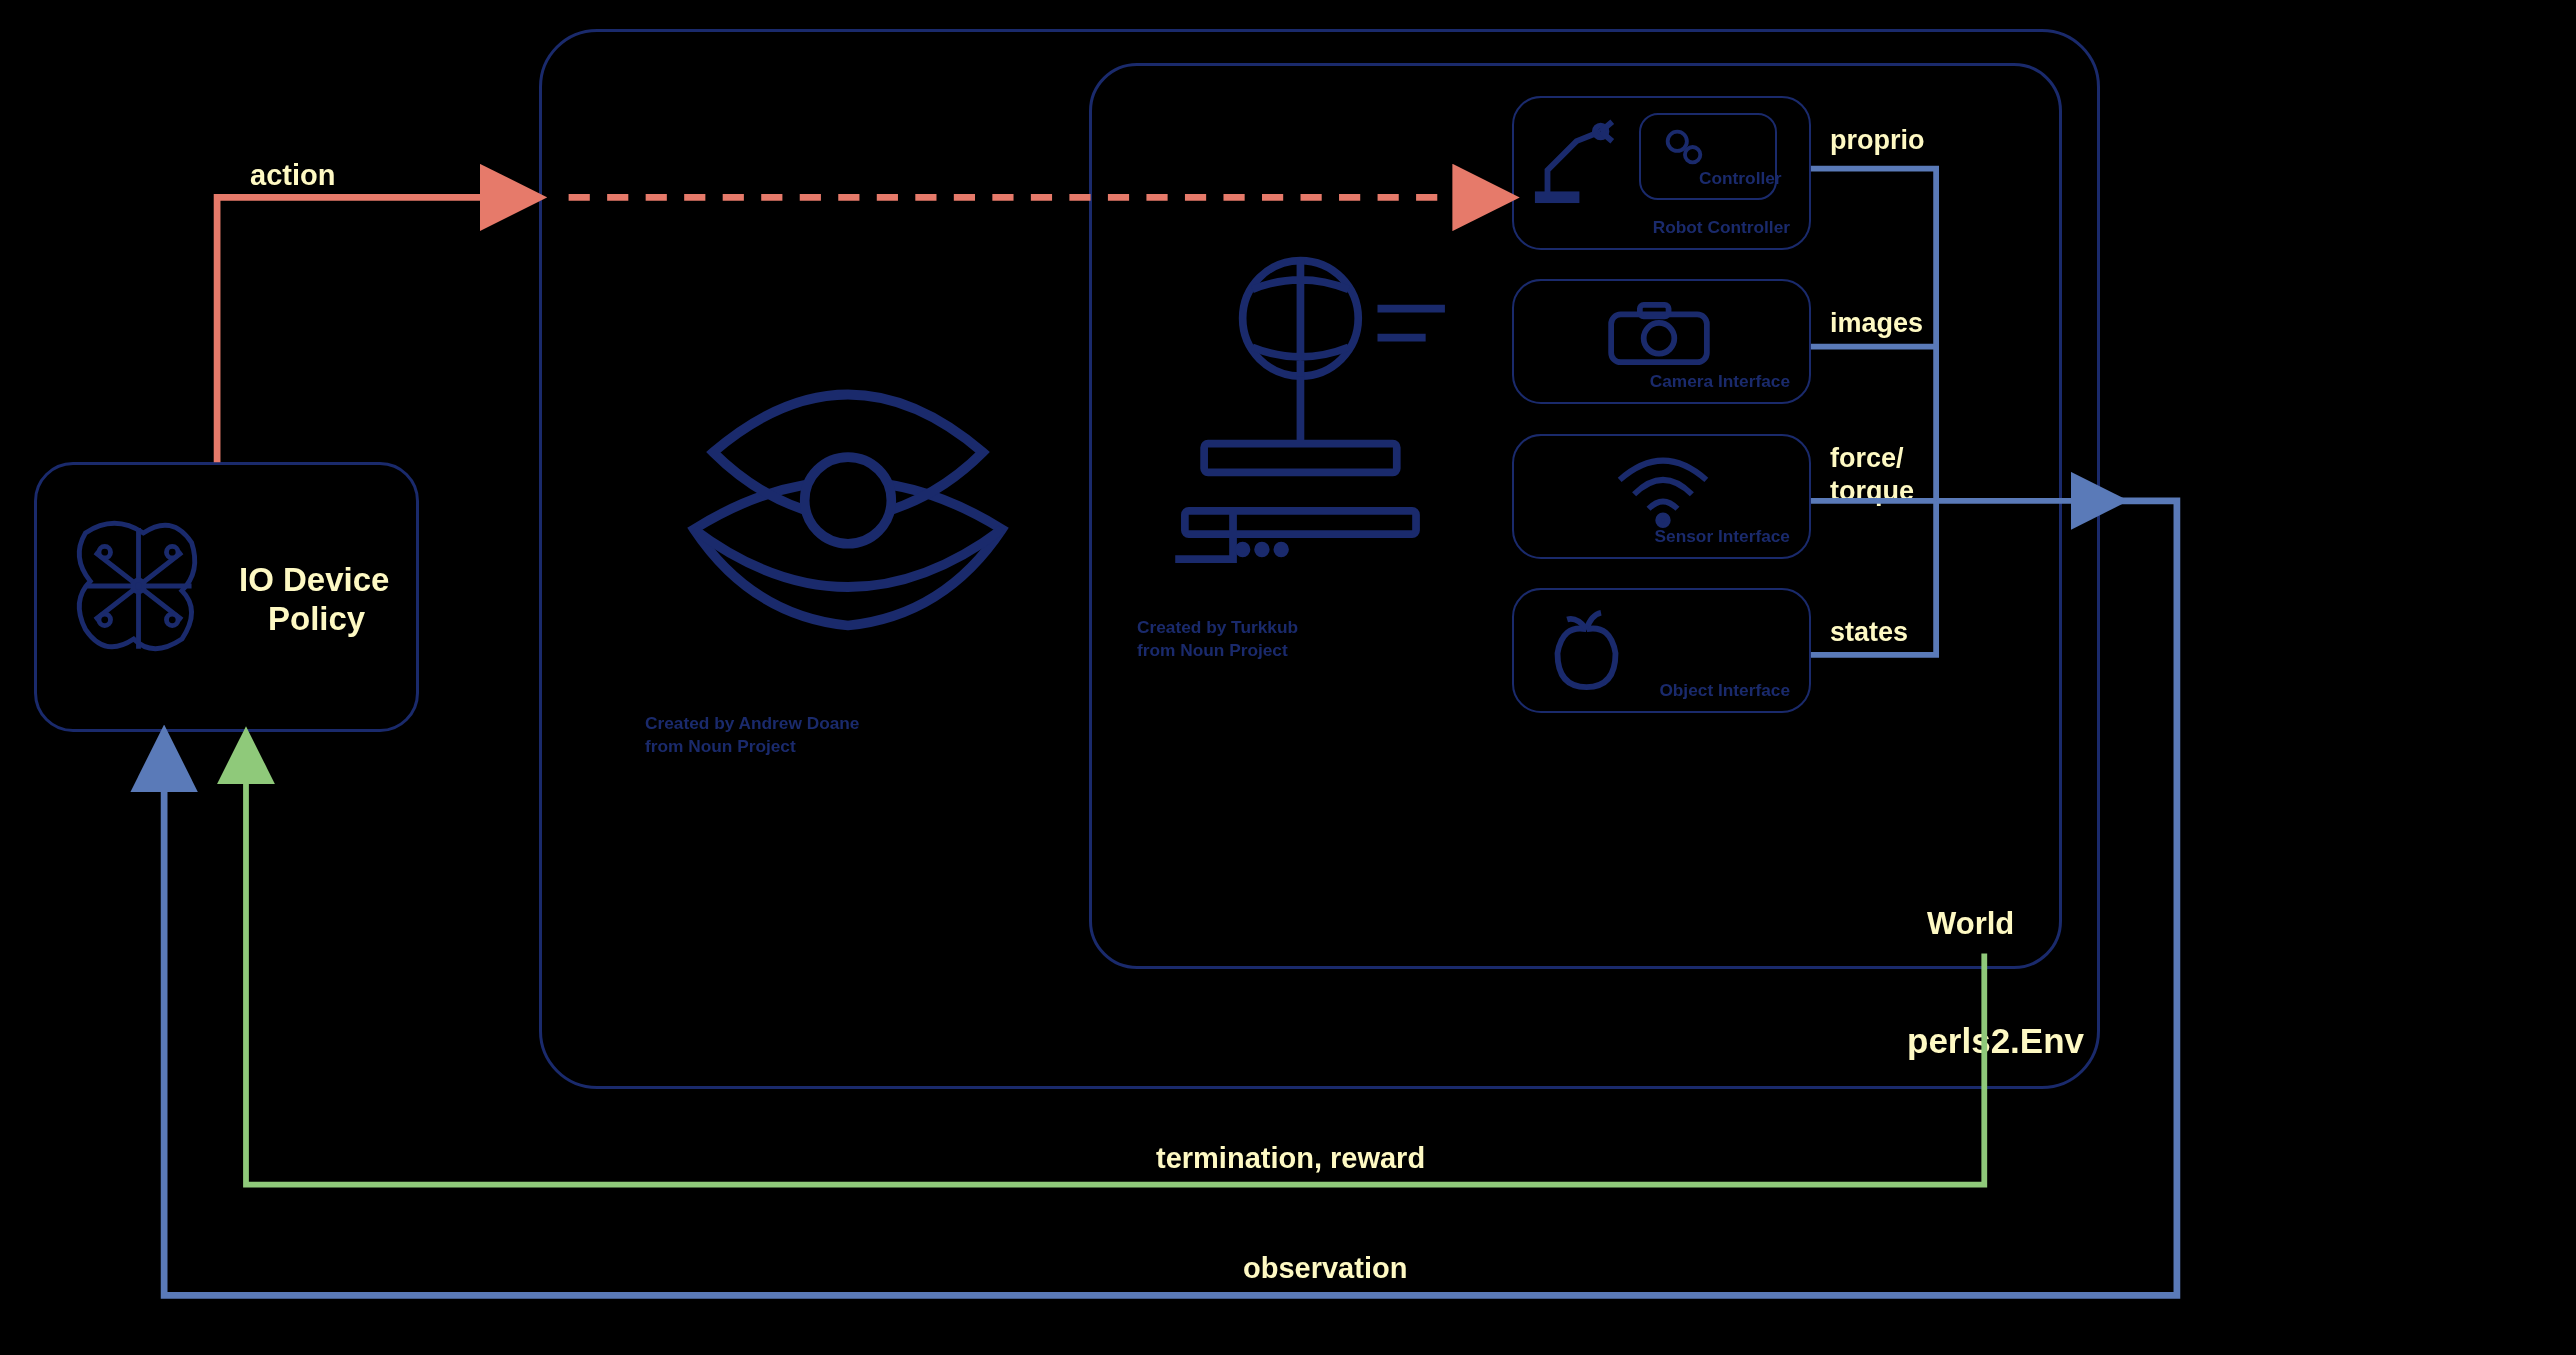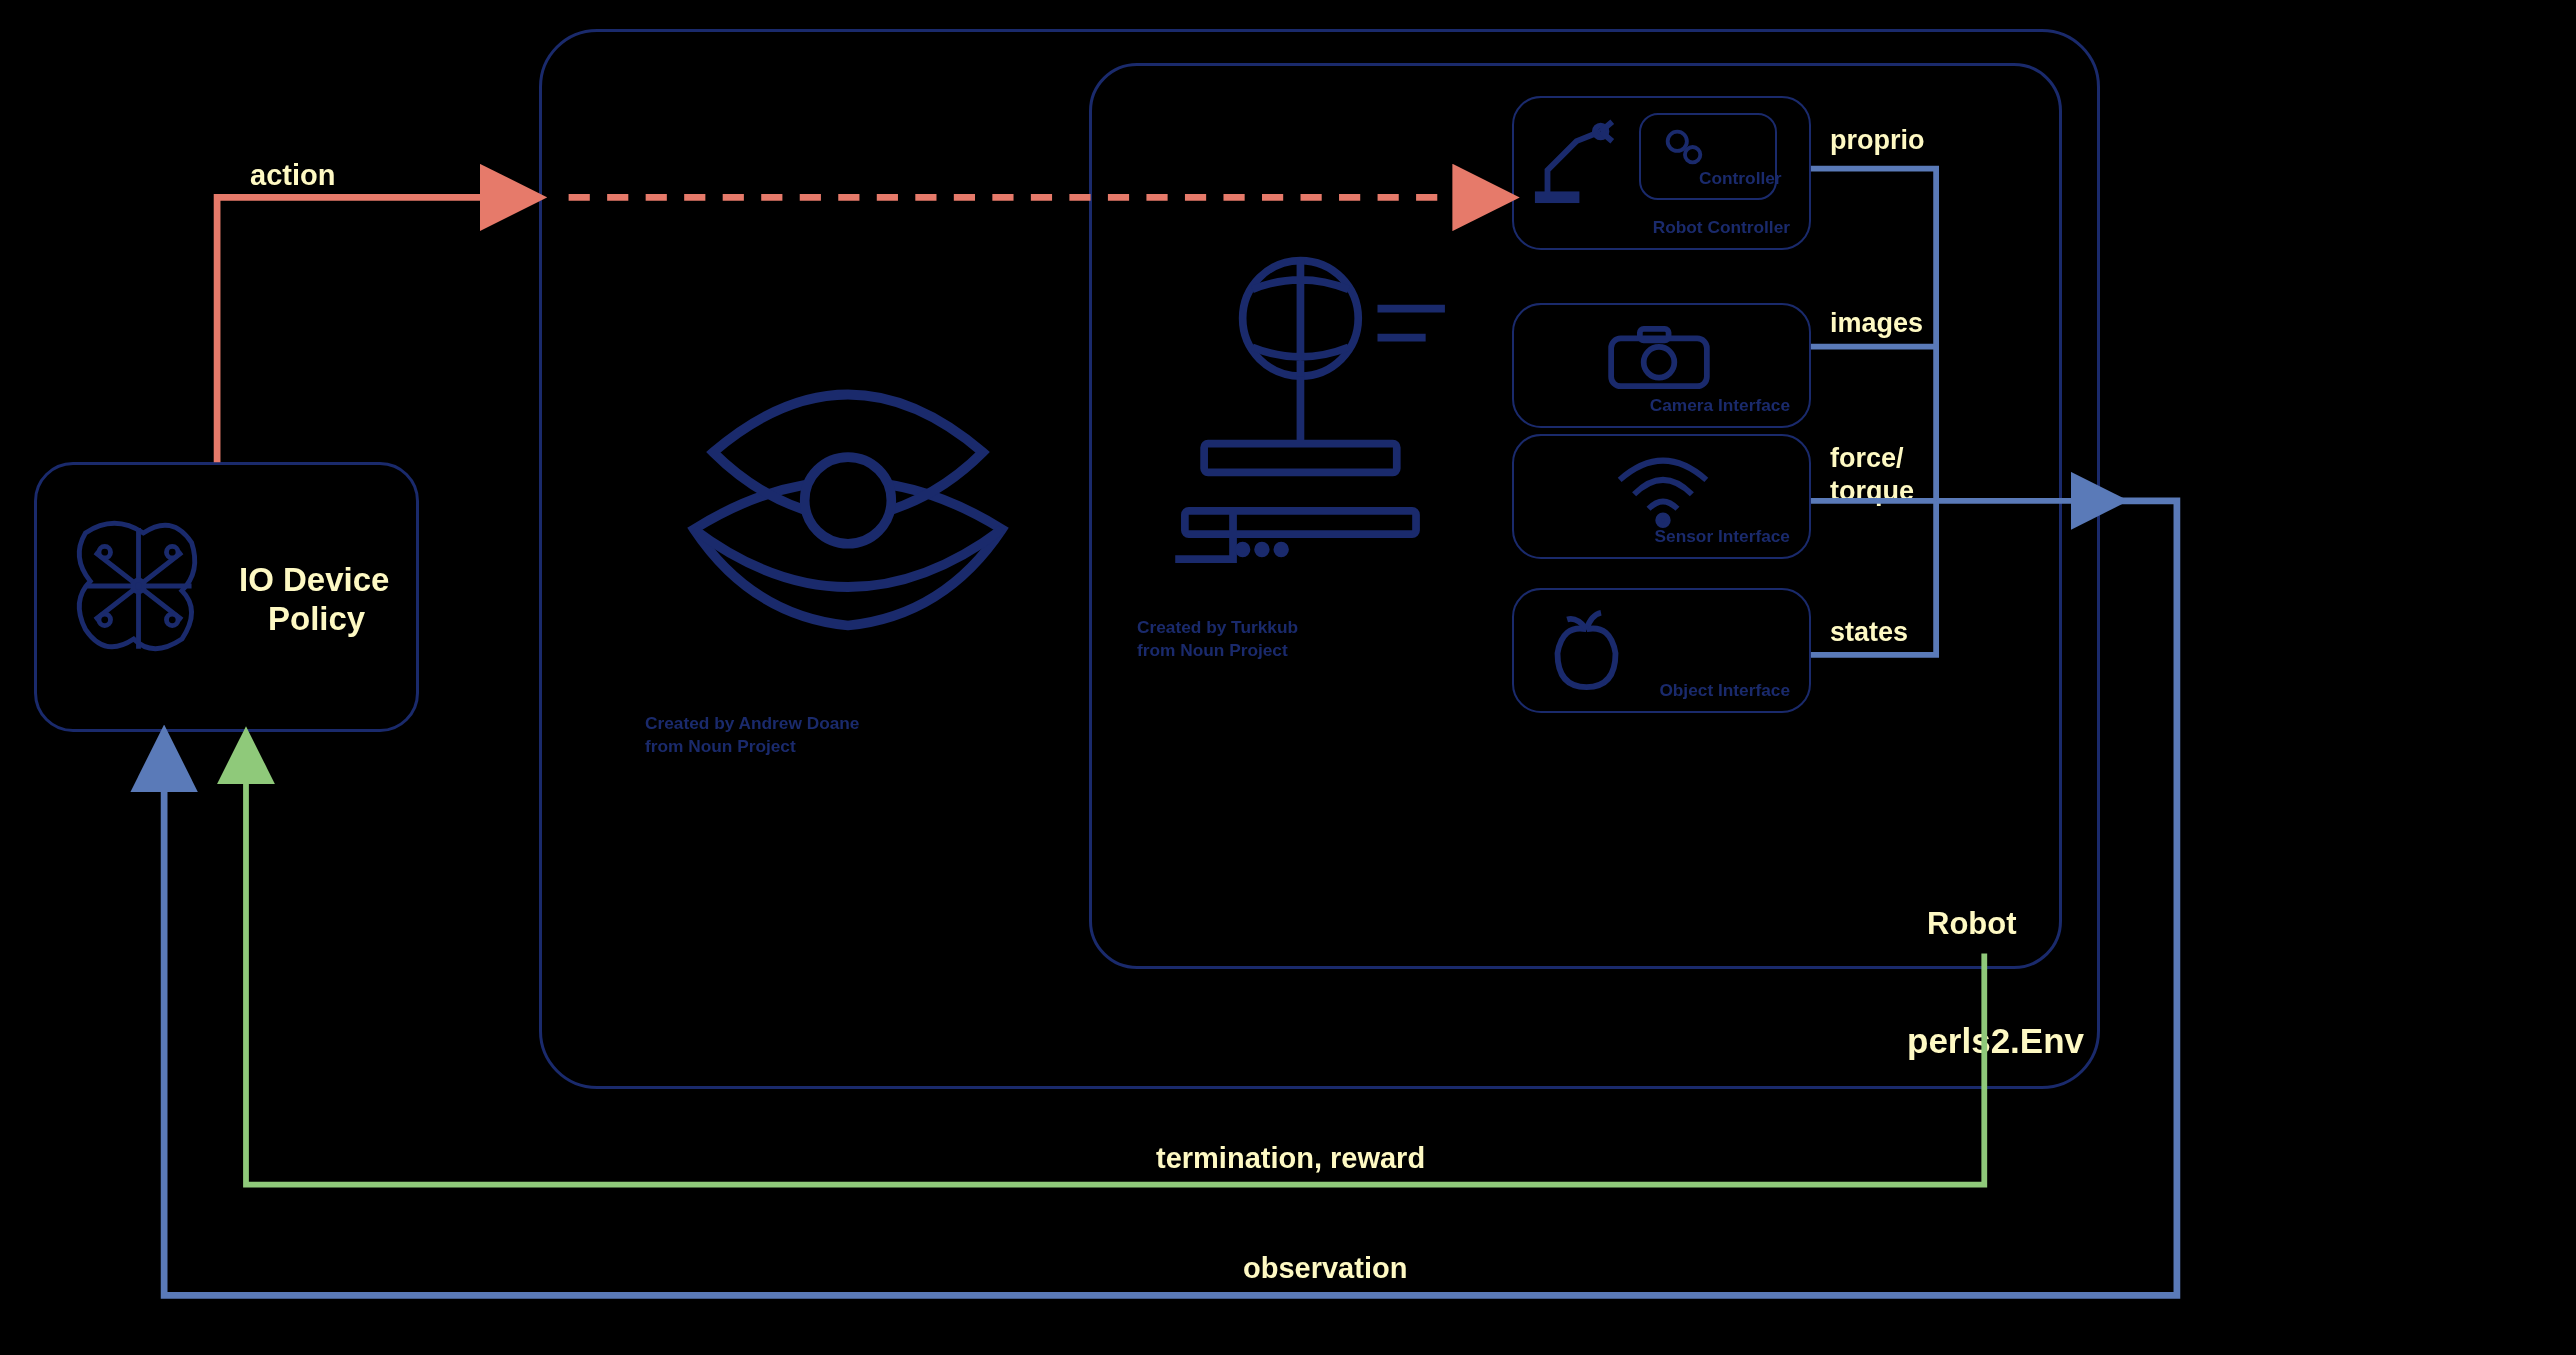--- a/index.html
+++ b/index.html
@@ -56,21 +56,21 @@
       <path d="M60 260 Q220 380 380 260"></path>
       <path d="M80 180 Q220 60 360 180 Q300 240 220 250 Q140 240 80 180 Z"></path>
       <circle cx="220" cy="230" r="45" fill="#000"></circle>
     </g>
   </svg>
 </div>
 <div class="tiny-label" style="left:645px; top:713px;">Created by Andrew Doane</div>
 <div class="tiny-label" style="left:645px; top:736px;">from Noun Project</div>
 
 <div class="box" style="left:1089px; top:63px; width:973px; height:906px; border-radius:48px;"></div>
-<div class="label" style="left:1927px; top:906px; font-size:31px;">Robot</div>
+<div class="label" style="left:1927px; top:906px; font-size:31px;">World</div>
 
 <div class="icon-svg" style="left:1127px; top:222px;">
   <svg width="318" height="366" viewBox="0 0 330 380">
     <g fill="none" stroke="#1a2a6c" stroke-width="8">
       <circle cx="180" cy="100" r="60"></circle>
       <path d="M130 70 Q180 50 230 70 M130 130 Q180 150 230 130 M180 40 L180 160"></path>
       <path d="M180 160 L180 230"></path>
       <rect x="80" y="230" width="200" height="30" rx="4"></rect>
       <rect x="60" y="300" width="240" height="24" rx="4"></rect>
       <path d="M260 90 L330 90 M260 120 L310 120"></path>
@@ -102,21 +102,21 @@
           <circle cx="18" cy="18" r="10"></circle>
             <circle cx="34" cy="32" r="8"></circle>
         </g>
       </svg>
     </div>
     <div class="tiny-label" style="left:58px; top:53px;">Controller</div>
   </div>
   <div class="tiny-label" style="right:19px; bottom:9.6px;">Robot Controller</div>
 </div>
 
-<div class="small-box" style="left:1512px; top:279px; width:299px; height:125px;margin-top:24px;">
+<div class="small-box" style="left:1512px; top:279px; width:299px; height:125px;">
   <div style="position:absolute; left:87px; top:19px;">
     <svg width="116" height="67" viewBox="0 0 120 70">
       <g fill="none" stroke="#1a2a6c" stroke-width="6">
         <rect x="10" y="15" width="100" height="50" rx="10"></rect>
         <circle cx="60" cy="40" r="16"></circle>
         <rect x="40" y="5" width="30" height="12" rx="4"></rect>
       </g>
     </svg>
   </div>
   <div class="tiny-label" style="right:19px; bottom:9.6px;">Camera Interface</div>

